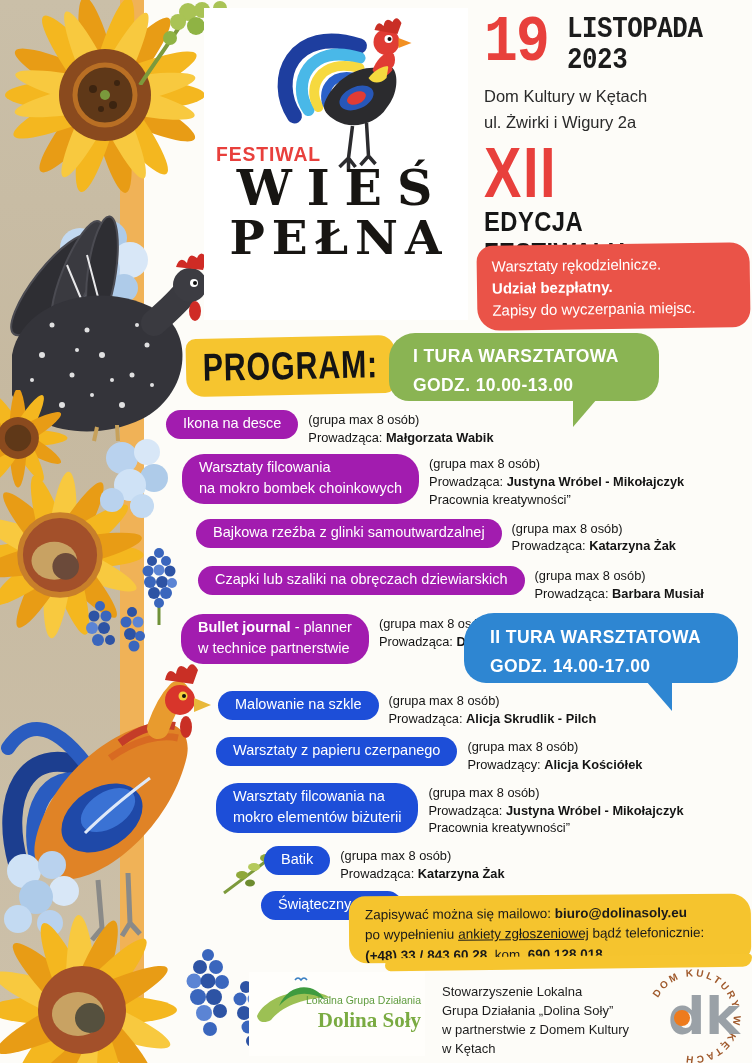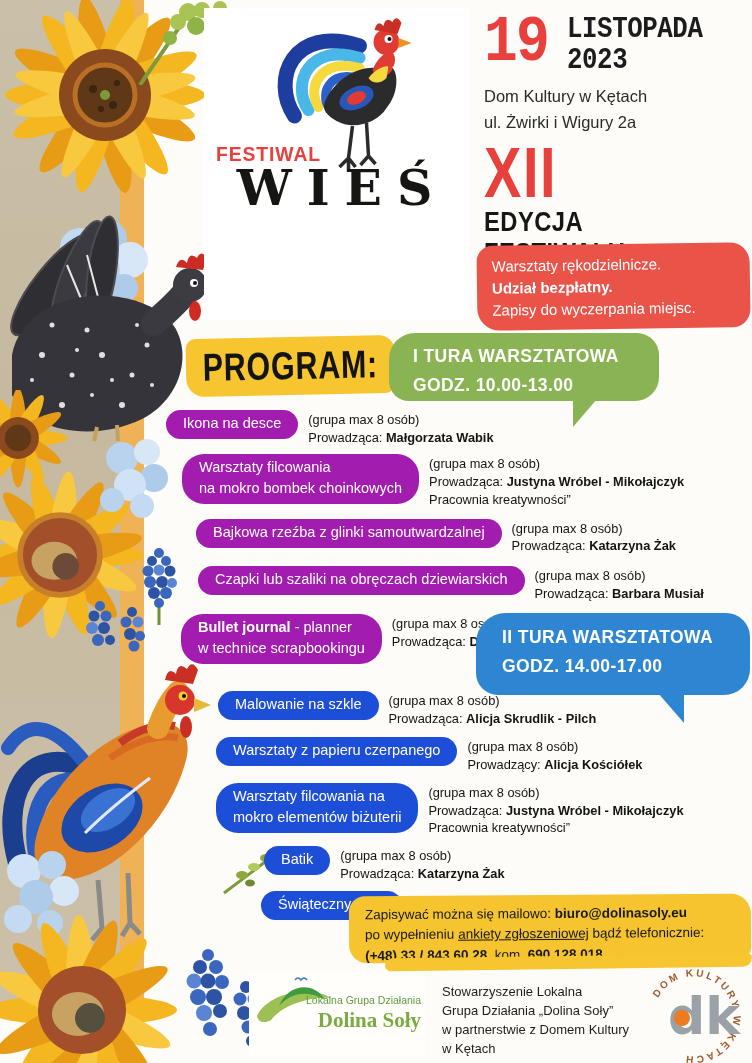--- a/index.html
+++ b/index.html
@@ -30,21 +30,21 @@
 
   .notice-box{ position:absolute; left:477px; top:244px; width:273px; height:85px; background:#ea5348; border-radius:16px 20px 18px 22px; transform:rotate(-.8deg); color:#fff; font-size:15px; line-height:1.45; padding:10px 0 0 15px; }
   .notice-box .bold{ font-weight:bold; }
 
   .program-label{ position:absolute; left:186px; top:337px; width:209px; height:58px; background:#f6c52f; border-radius:10px 16px 10px 18px; transform:rotate(-1.2deg); display:flex; align-items:center; justify-content:center; }
   .program-label span{ font-size:39px; font-weight:800; color:#141414; transform:scaleX(.78); letter-spacing:1px; }
 
   .bubble{ position:absolute; color:#fff; font-weight:800; font-size:17.5px; letter-spacing:.4px; line-height:1.65; }
   .bubble-green{ left:389px; top:333px; width:270px; height:68px; background:#8ab453; border-radius:26px 22px 24px 20px; padding:9px 0 0 24px; }
   .bubble-green::after{ content:""; position:absolute; left:184px; bottom:-26px; width:0; height:0; border-top:28px solid #8ab453; border-right:24px solid transparent; }
-  .bubble-blue{ left:476px; top:613px; width:274px; height:82px; background:#2e86d2; border-radius:30px 24px 26px 22px; padding:10px 0 0 26px; }
+  .bubble-blue{ left:464px; top:613px; width:274px; height:70px; background:#2e86d2; border-radius:30px 24px 26px 22px; padding:10px 0 0 26px; }
   .bubble-blue::after{ content:""; position:absolute; left:182px; bottom:-28px; width:0; height:0; border-top:30px solid #2e86d2; border-left:26px solid transparent; }
 
   .workshops{ position:absolute; }
   .ws1{ left:164px; top:410px; width:588px; }
   .ws2{ left:216px; top:691px; width:536px; }
   .wrow{ display:flex; align-items:flex-start; }
   .pill{ color:#fff; font-size:14.5px; line-height:1.45; padding:3px 17px 5px; border-radius:22px; white-space:pre-line; flex:none; }
   .pill .pb{ font-weight:bold; }
   .pill-g{ background:#a21caf; }
   .pill-b{ background:#1d4ed8; }
@@ -321,20 +321,21 @@
       <ellipse cx="126" cy="52" rx="4.5" ry="8" fill="#e03c34"></ellipse>
       <circle cx="124" cy="31" r="4" fill="#fff"></circle>
         <circle cx="125" cy="31" r="2" fill="#111"></circle>
       <ellipse cx="92" cy="90" rx="18" ry="11" fill="#2757b8" transform="rotate(-24 92 90)"></ellipse>
       <ellipse cx="92" cy="90" rx="10" ry="6" fill="#e03c34" transform="rotate(-24 92 90)"></ellipse>
       <path d="M88,118 L84,150 M84,150 L75,159 M84,150 L91,159 M84,150 L84,161 M102,115 L104,148 M104,148 L96,157 M104,148 L111,156" stroke="#2b2b2e" stroke-width="3.5" fill="none"></path>
     </svg>
     <div class="festiwal-label">FESTIWAL</div>
     <div class="title-lines">
       <div class="t1">WIEŚ</div>
+      <div class="t2">PEŁNA</div>
     </div>
   </div>
 
   <div class="date-block">
     <div class="day-num">19</div>
     <div class="month-year">
       <div>LISTOPADA</div>
       <div>2023</div>
     </div>
   </div>
@@ -385,21 +386,21 @@
     </div>
     <div class="wrow" style="margin-left:34px;margin-bottom:11px">
       <div class="pill pill-g"><span class="pb"></span><span>Czapki lub szaliki na obręczach dziewiarskich</span></div>
       <div class="wdesc">
         <div>(grupa max 8 osób)</div>
         <div><span>Prowadząca: </span><b>Barbara Musiał</b></div>
       </div>
     </div>
     <div class="wrow" style="margin-left:17px">
       <div class="pill pill-g"><span class="pb">Bullet journal</span><span> - planner
-w technice scrapbookingu</span></div>
+w technice partnerstwie</span></div>
       <div class="wdesc">
         <div>(grupa max 8 osób)</div>
         <div><span>Prowadząca: </span><b>Dorota Królicka</b></div>
       </div>
     </div>
   </div>
 
   <div class="bubble bubble-blue">
     <div>II TURA WARSZTATOWA</div>
     <div>GODZ. 14.00-17.00</div>

